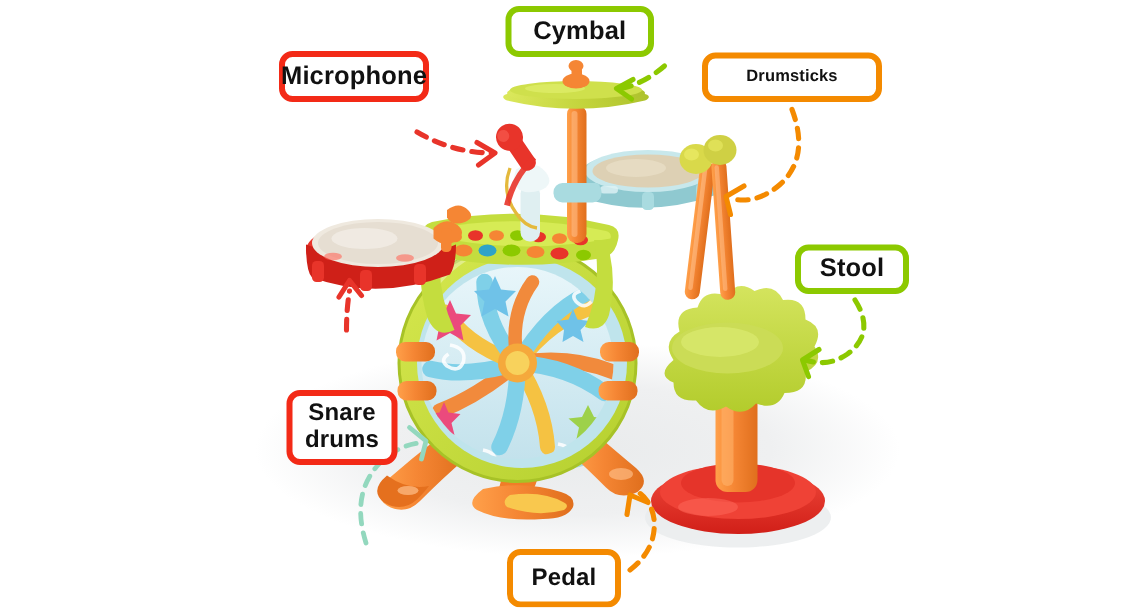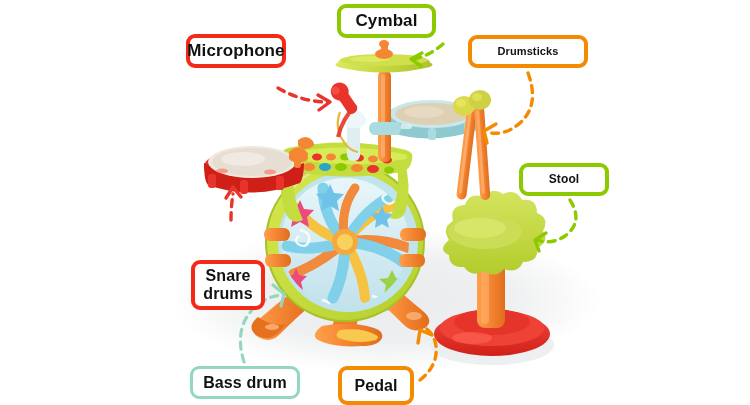--- a/index.html
+++ b/index.html
@@ -52,24 +52,24 @@
     border: 4px solid #8cc900;
     font-size: 17px;
   }
   .lbl-drumsticks {
     left: 468px; top: 35px;
     width: 120px; height: 33px;
     border: 4px solid #f48a00;
     font-size: 11px;
   }
   .lbl-stool {
-    left: 519px; top: 163px;
-    width: 90px; height: 33px;
+    left: 530px; top: 163px;
+    width: 76px; height: 33px;
     border: 4px solid #8cc900;
-    font-size: 12px;
+    font-size: 17px;
   }
   .lbl-snare {
     left: 191px; top: 224px;
     width: 74px; height: 50px;
     border: 4px solid #f32a17;
     font-size: 16px;
     padding-bottom: 1px;
     margin-top: 36px;
   }
   .lbl-bass {
@@ -362,16 +362,15 @@
       </g>
     </g>
   </svg>
 
   <div class="label lbl-microphone">Microphone</div>
   <div class="label lbl-cymbal">Cymbal</div>
   <div class="label lbl-drumsticks">Drumsticks</div>
   <div class="label lbl-stool">Stool</div>
   <div class="label lbl-snare">Snare
 drums</div>
-  <div class="label lbl-bass">Bass drum</div>
   <div class="label lbl-pedal">Pedal</div>
 
 </div>
 
 </body></html>

